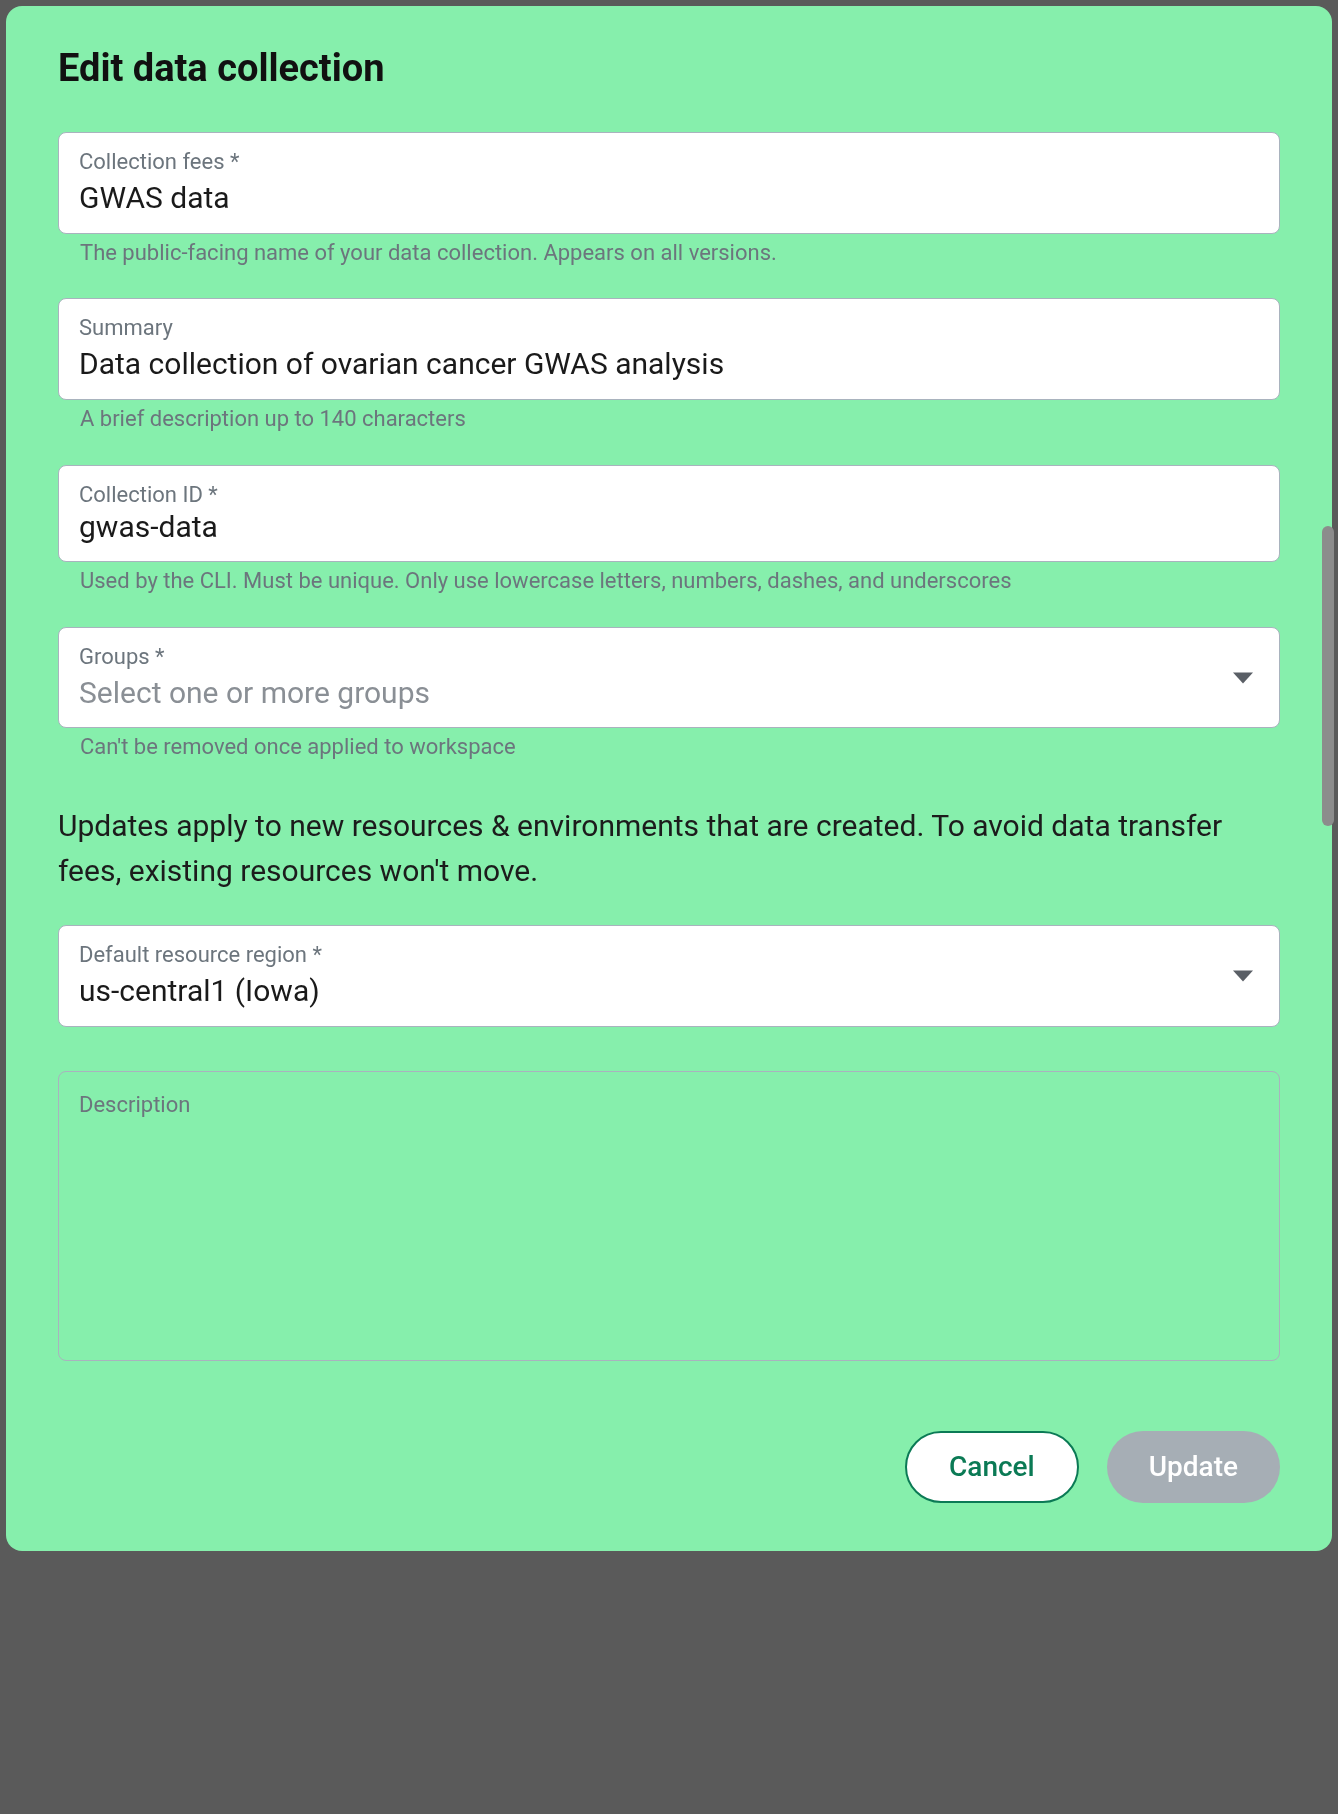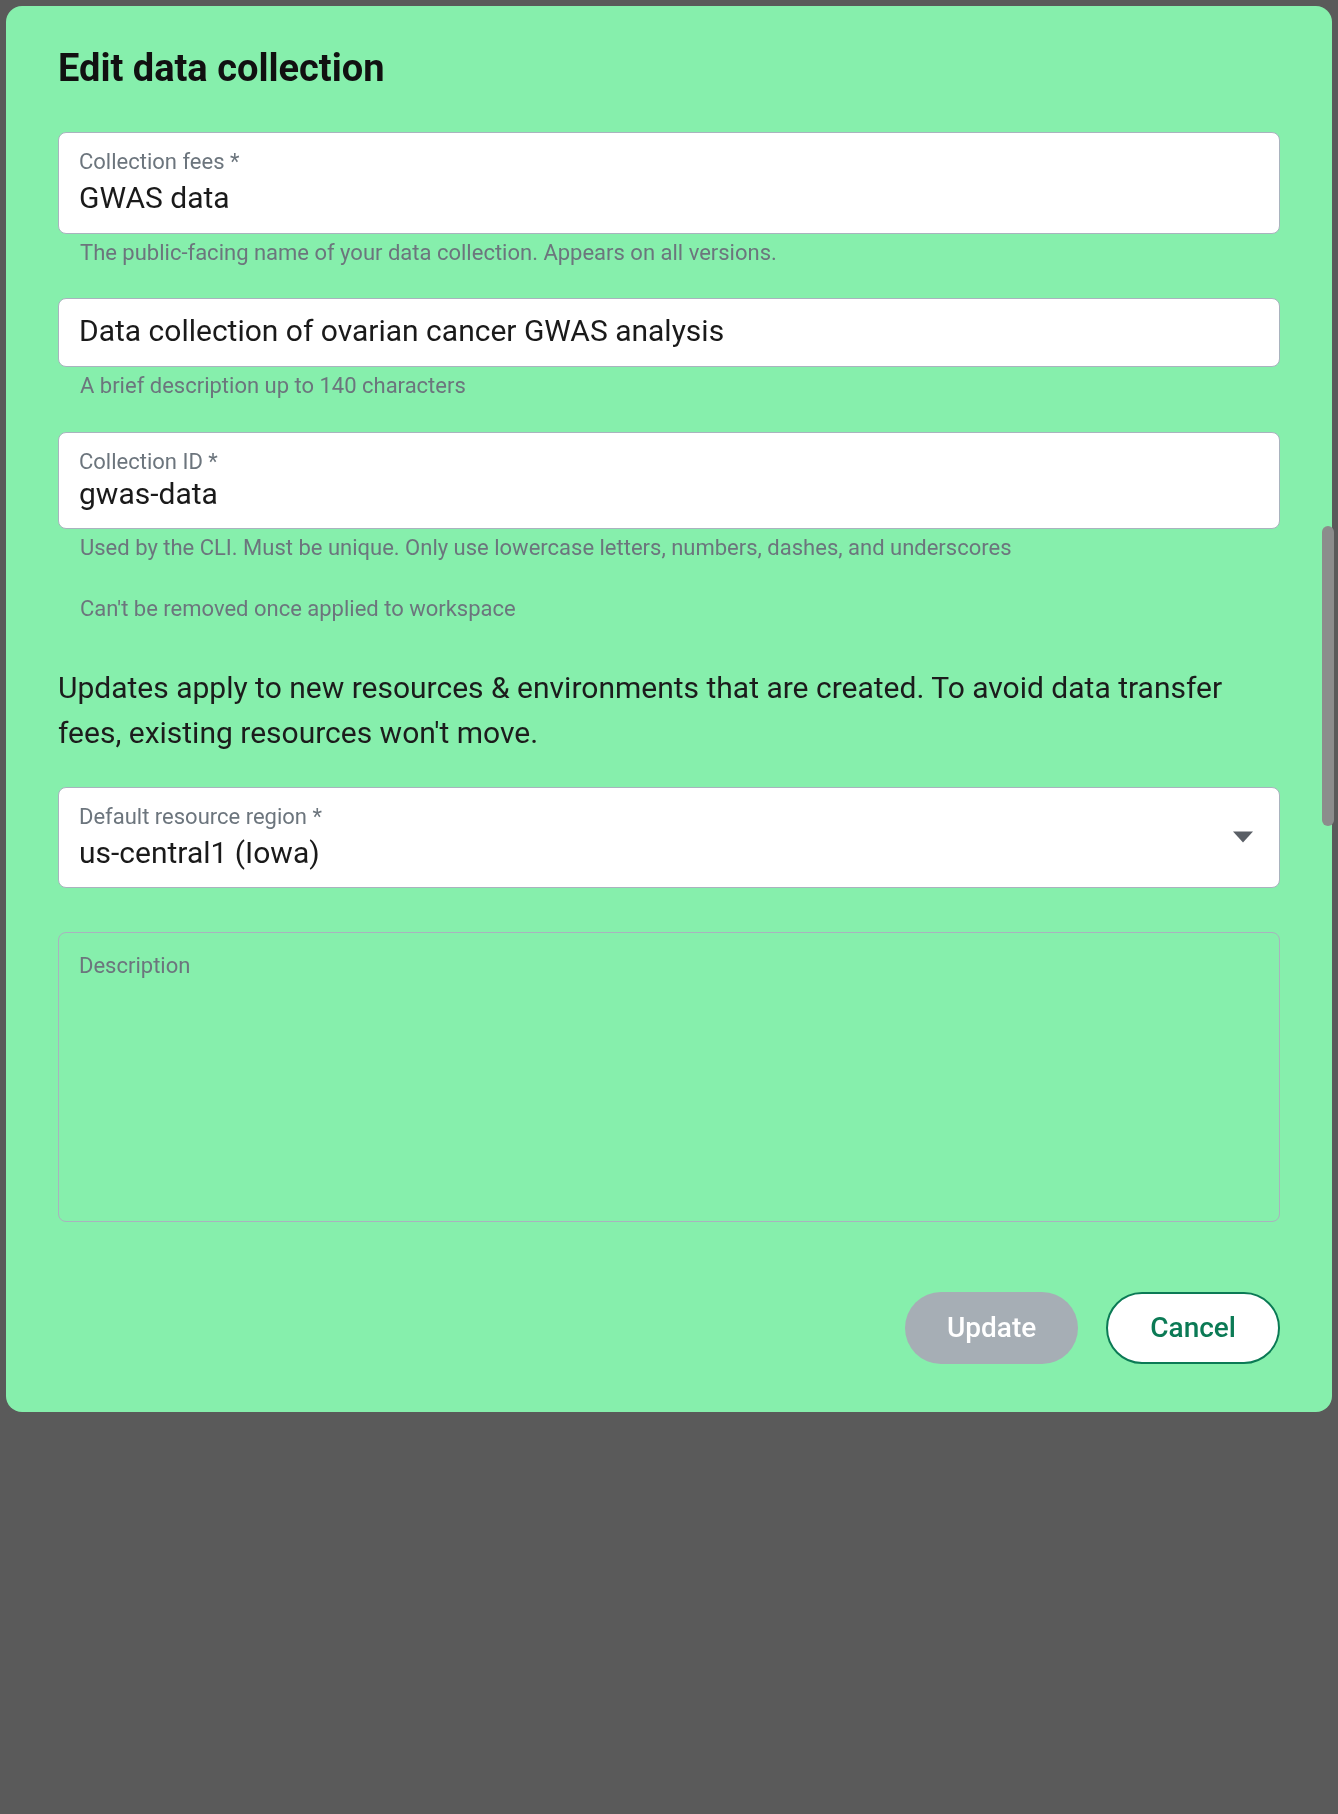--- a/index.html
+++ b/index.html
@@ -154,53 +154,59 @@
   <div class="field-wrap">
     <div class="input-box">
       <div class="float-label">Collection fees *</div>
       <input class="input-value" value="GWAS data" style="">
     </div>
     <div class="helper">The public-facing name of your data collection. Appears on all versions.</div>
   </div>
 
   <div class="field-wrap">
     <div class="input-box">
+      <div class="float-label">Summary</div>
       <input class="input-value" value="Data collection of ovarian cancer GWAS analysis" style="">
     </div>
     <div class="helper">A brief description up to 140 characters</div>
   </div>
 
   <div class="field-wrap">
     <div class="input-box id-box">
       <div class="float-label">Collection ID *</div>
       <input class="input-value" value="gwas-data" style="">
     </div>
     <div class="helper">Used by the CLI. Must be unique. Only use lowercase letters, numbers, dashes, and underscores</div>
   </div>
 
 
   <div class="field-wrap">
+    <div class="input-box select-box">
+      <div class="float-label">Groups *</div>
+      <div class="input-placeholder">Select one or more groups</div>
+      <div class="caret"></div>
+    </div>
     <div class="helper">Can't be removed once applied to workspace</div>
   </div>
 
   <p class="body-text">Updates apply to new resources &amp; environments that are created. To avoid data transfer fees, existing resources won't move.</p>
 
   <div class="field-wrap">
     <div class="input-box select-box">
       <div class="float-label">Default resource region *</div>
       <div class="input-value">us-central1 (Iowa)</div>
       <div class="caret"></div>
     </div>
   </div>
 
   <div class="field-wrap" style="margin-top:44px;">
     <div class="textarea-box">
       <div class="textarea-label">Description</div>
     </div>
   </div>
 
   <div class="button-row">
+    <button class="btn btn-cancel">Cancel</button>
     <button class="btn btn-update">Update</button>
-    <button class="btn btn-cancel">Cancel</button>
   </div>
 
   <div class="scroll-indicator"></div>
 </div>
 
 </body></html>

